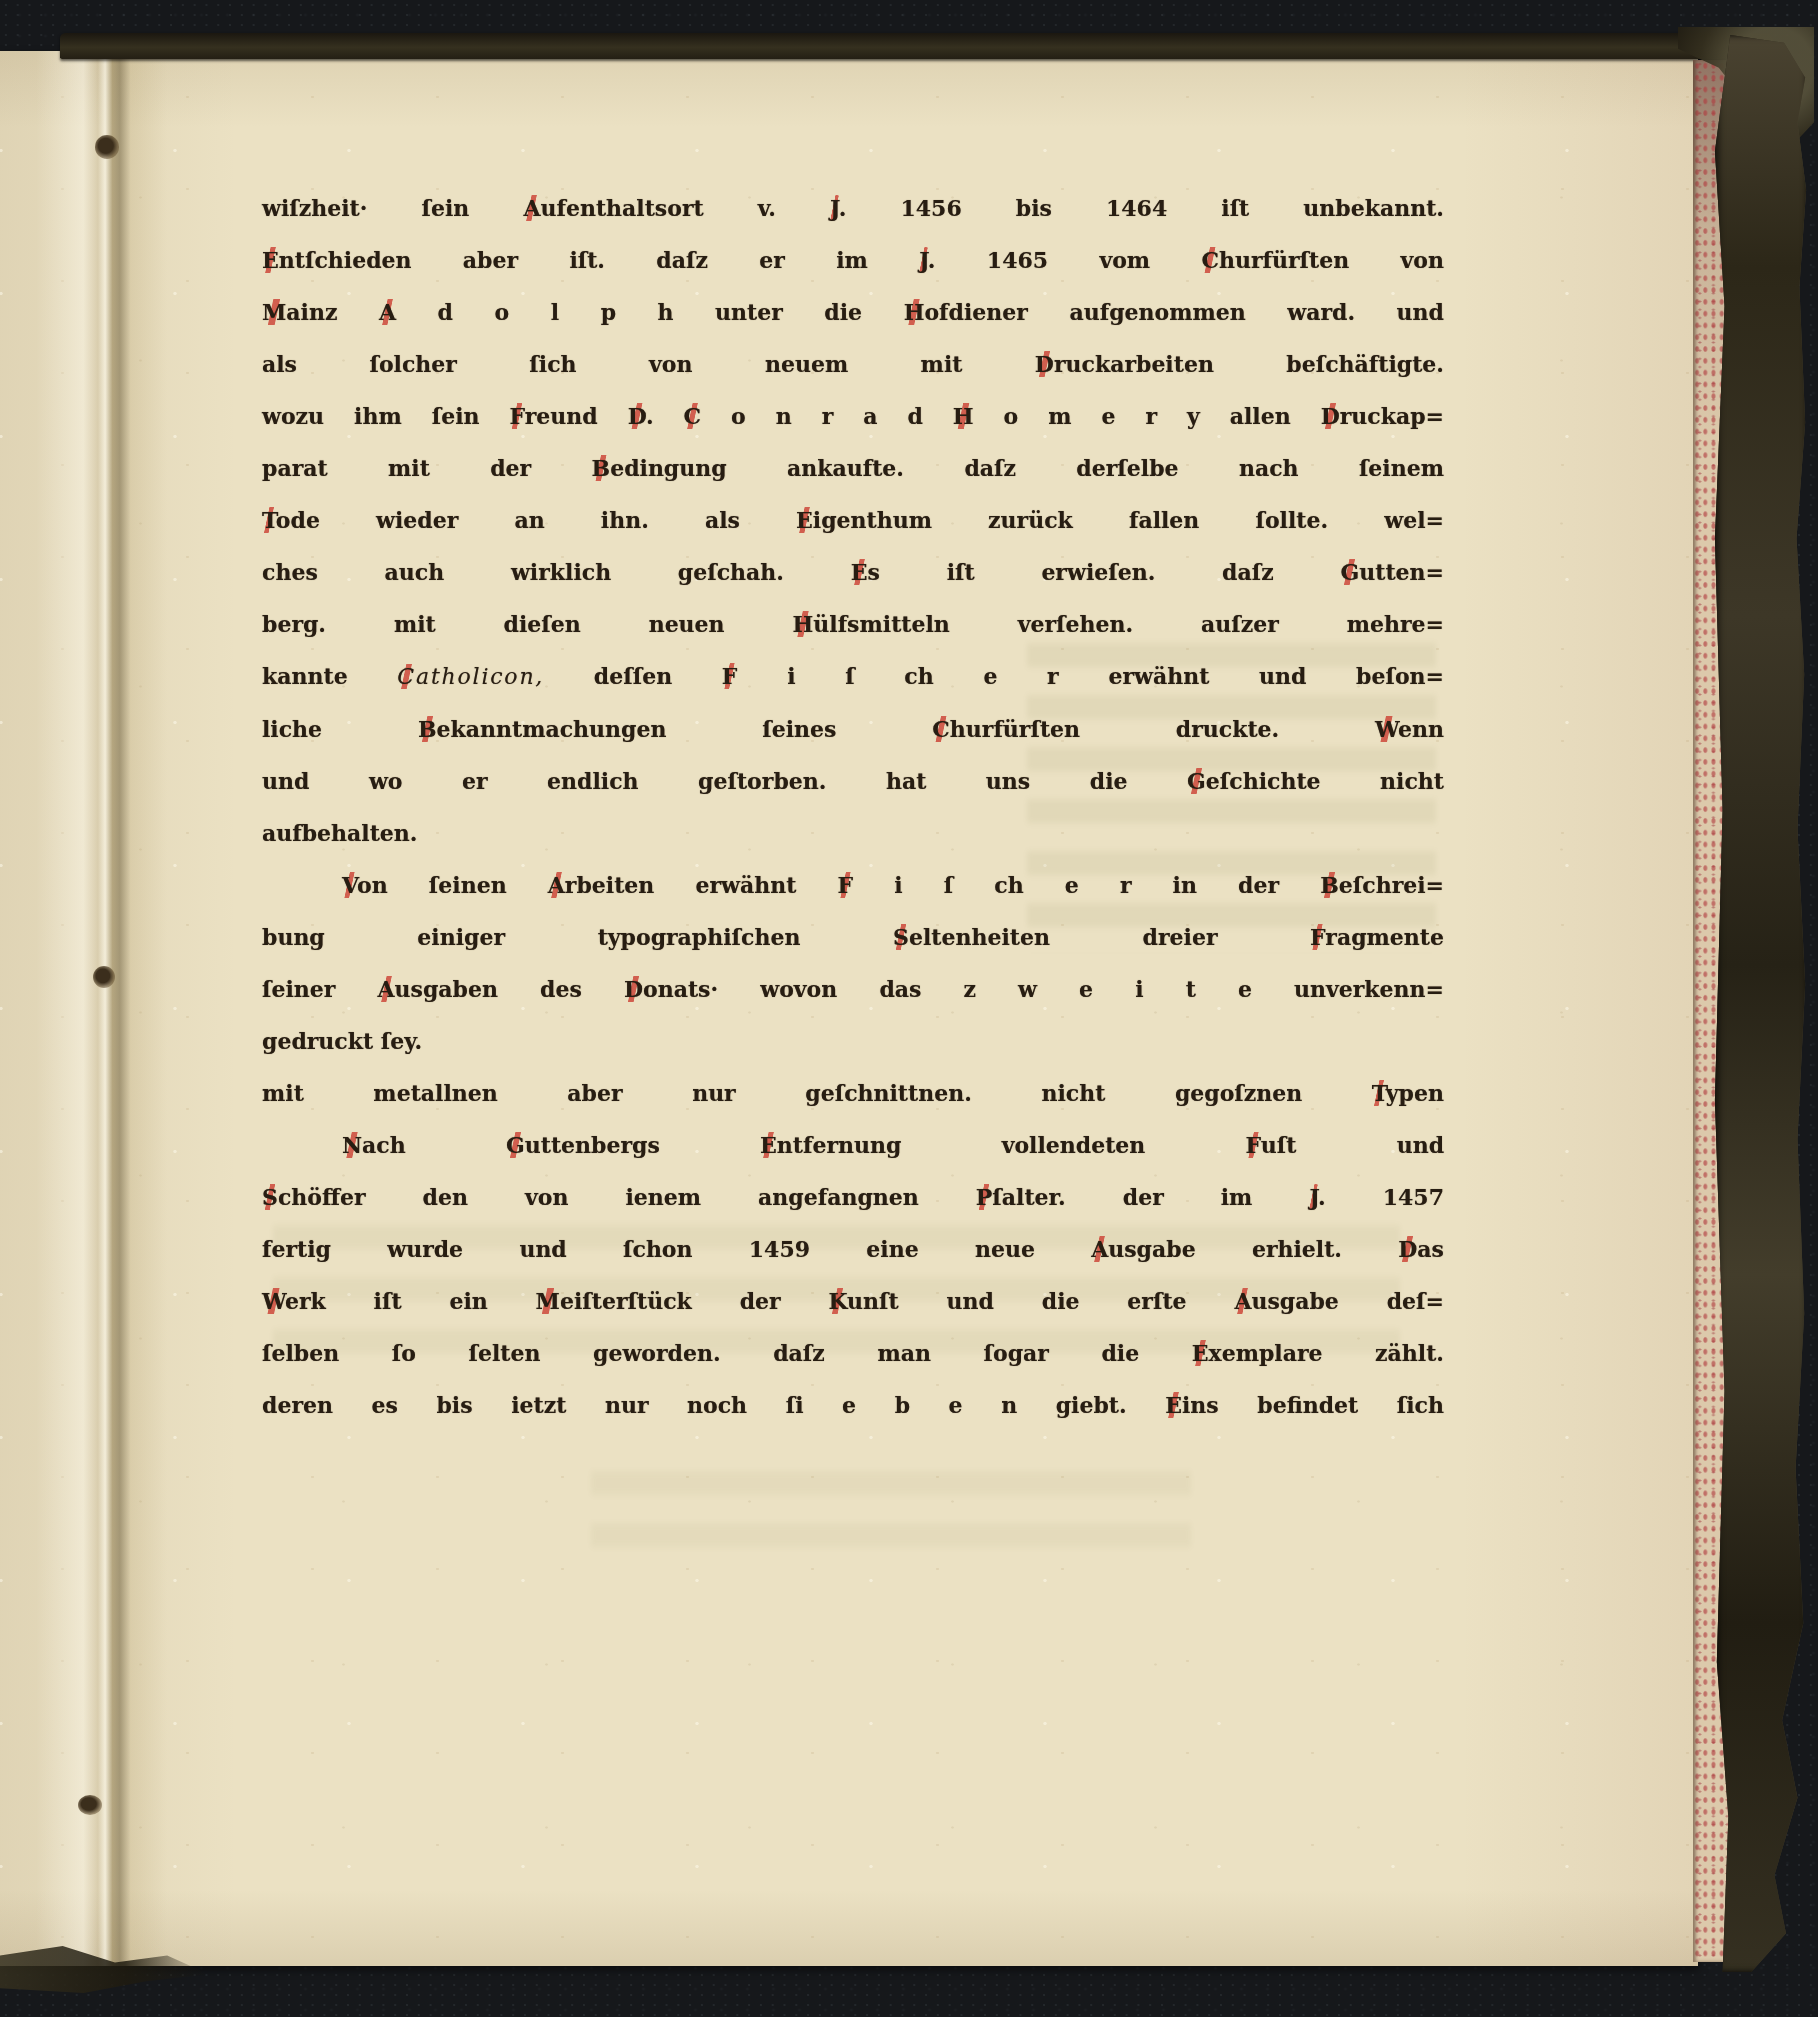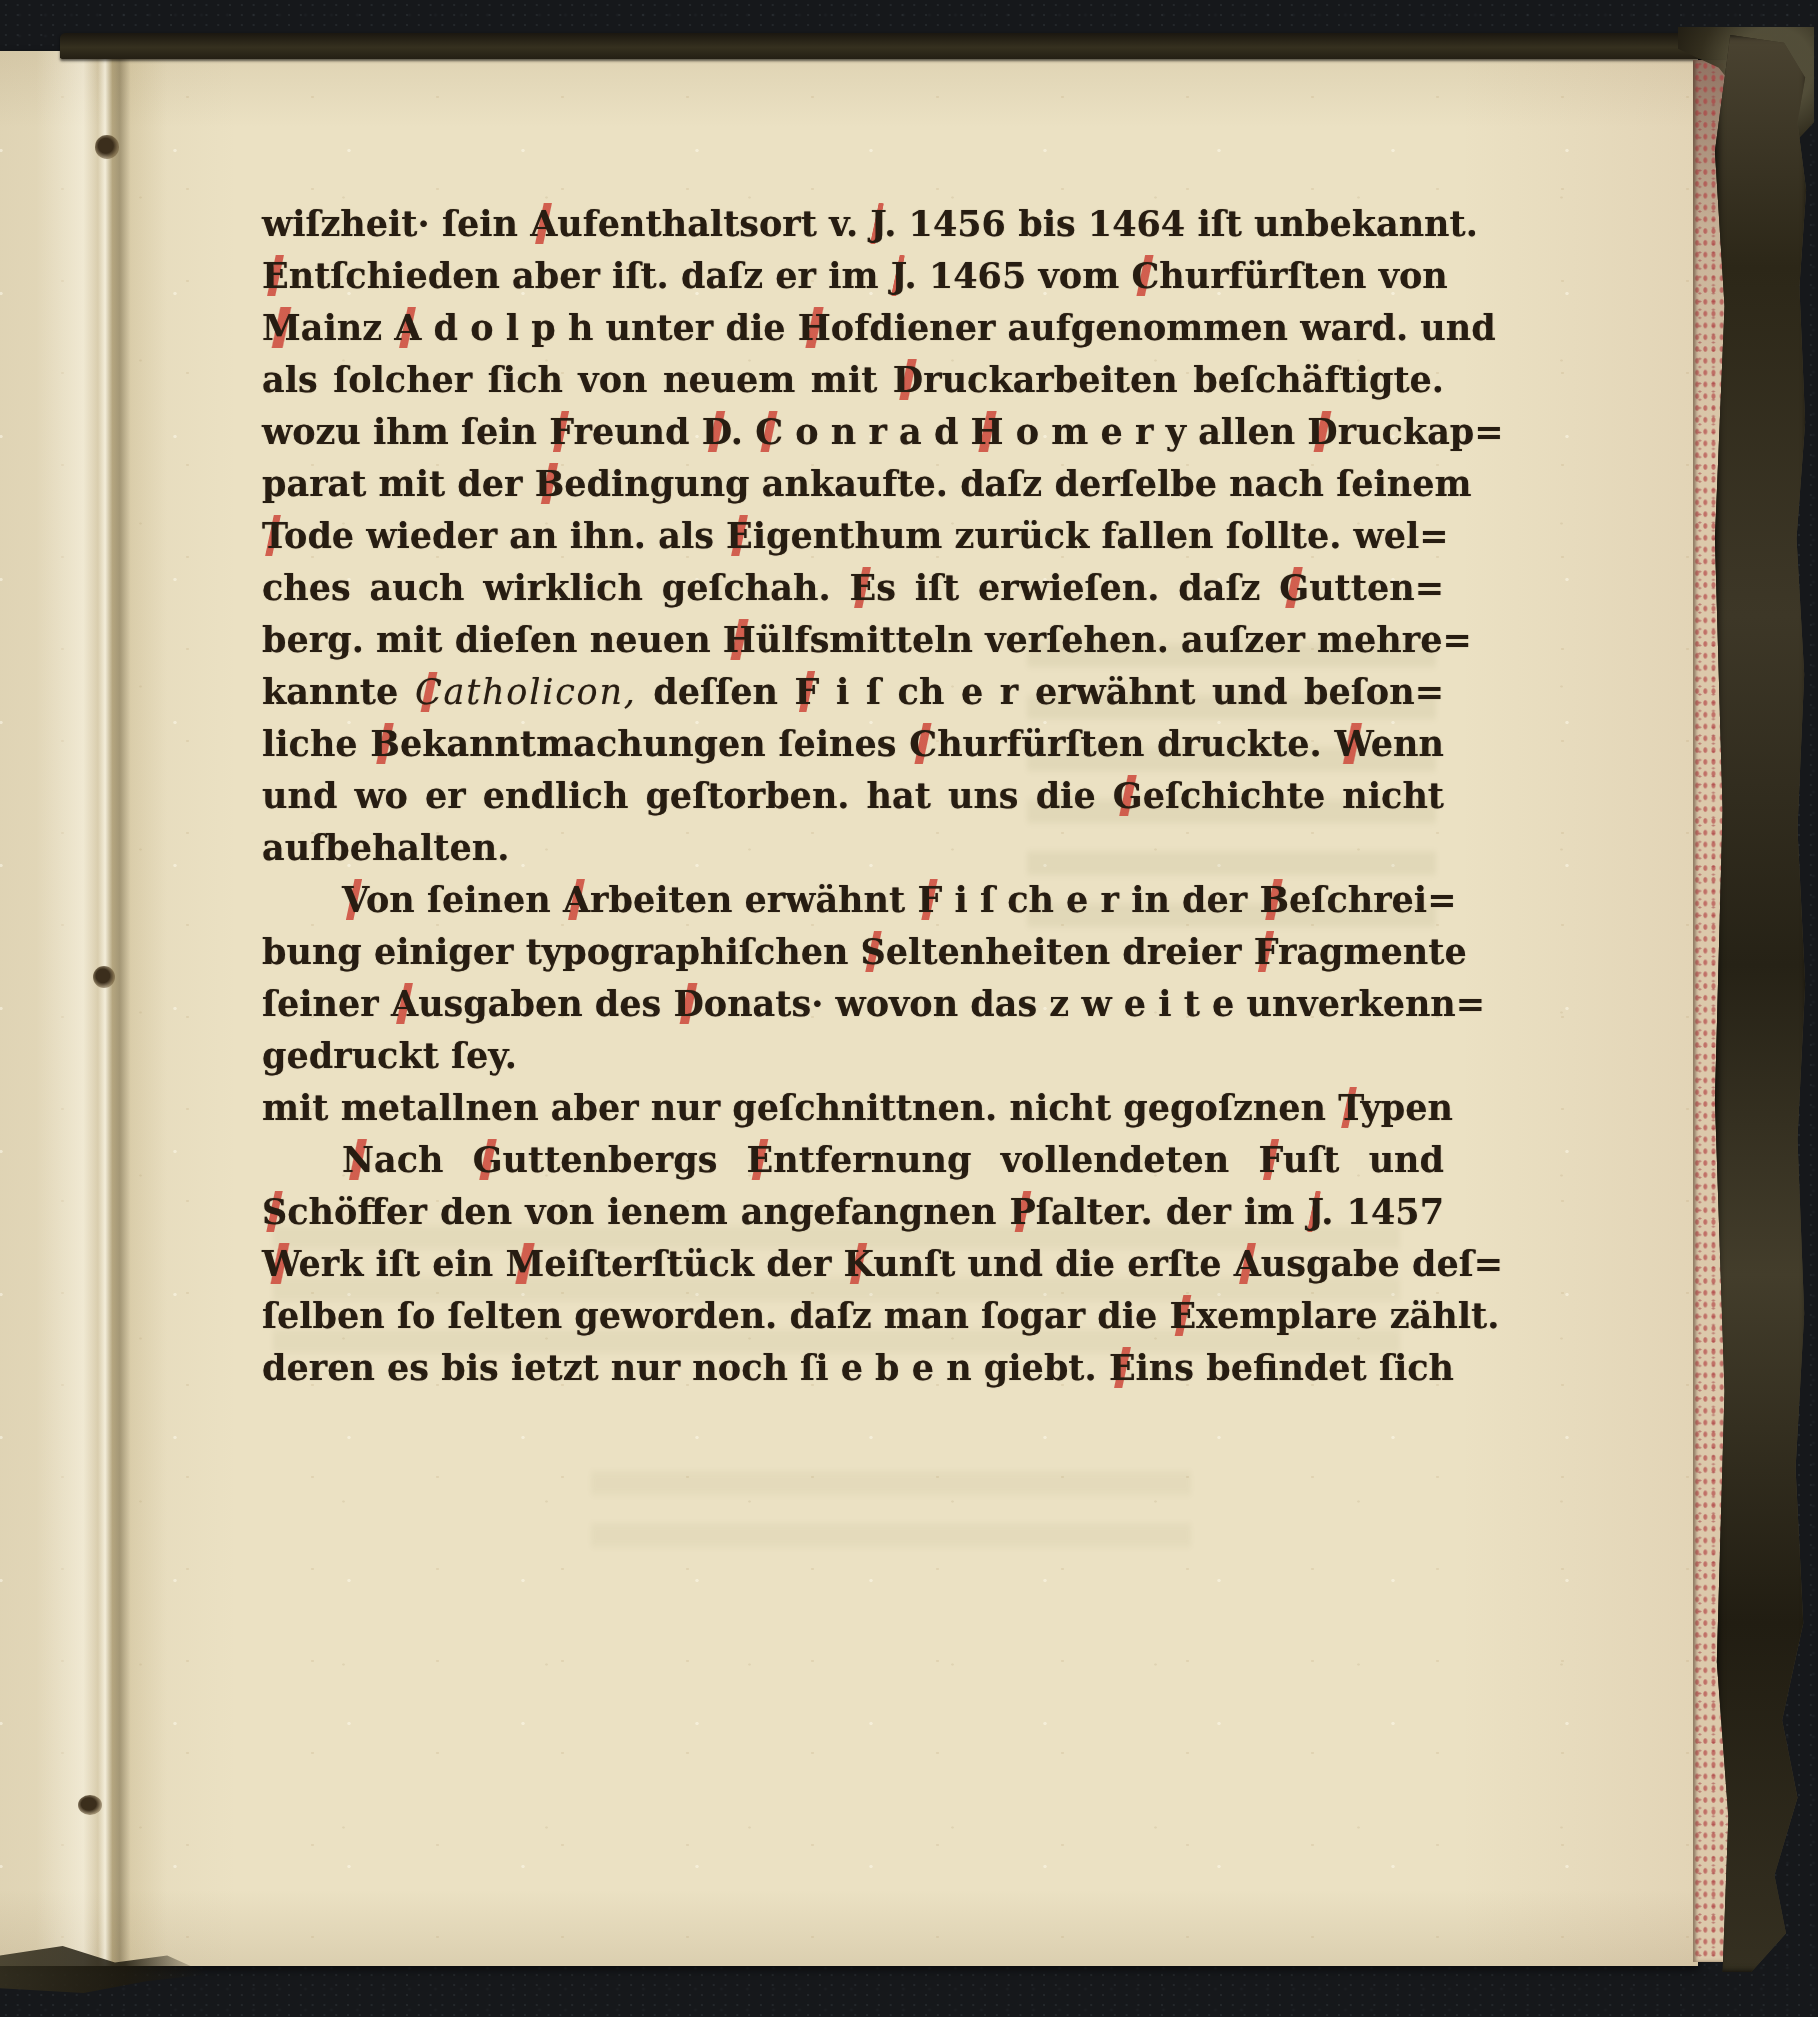--- a/index.html
+++ b/index.html
@@ -85,23 +85,23 @@
   .ghost{
     position:absolute;opacity:.10;filter:blur(2.7px);
     background:repeating-linear-gradient(180deg, rgba(110,110,55,0) 0 12.7px, rgba(110,110,55,.75) 20px 36px, rgba(110,110,55,0) 44px 52px);
   }
   .ghost-a{left:1027px;top:627px;width:409px;height:327px;}
   .ghost-b{left:273px;top:1209px;width:1127px;height:164px;opacity:.08;}
   .ghost-c{left:591px;top:1455px;width:600px;height:109px;opacity:.07;}
 
   
   .text-block{
-    position:absolute;left:262px;top:198px;width:1182px;
+    position:absolute;left:262px;top:182px;width:1182px;
     color:#271d12;
-    font-size:35px;font-weight:700;line-height:52px;
+    font-size:22px;font-weight:700;line-height:52px;
     text-shadow:0 0 0.9px rgba(45,28,12,.55);
   }
   .line{white-space:nowrap;text-align:justify;text-align-last:justify;}
   .line.end{text-align-last:left;}
   .line.indent{text-indent:80px;}
   .line i{font-style:italic;letter-spacing:1.8px;font-weight:400;}
   .rub{
     background-image:linear-gradient(102deg, rgba(0,0,0,0) 37%, rgba(205,72,58,.85) 40%, rgba(205,72,58,.85) 60%, rgba(0,0,0,0) 63%);
     border-radius:1.8px;
   }
@@ -136,20 +136,21 @@
       <div class="line">liche <span class="rub">B</span>ekanntmachungen ſeines <span class="rub">C</span>hurfürſten druckte.   <span class="rub">W</span>enn</div>
       <div class="line">und wo er endlich geſtorben.  hat uns die <span class="rub">G</span>eſchichte nicht</div>
       <div class="line end">aufbehalten.</div>
       <div class="line indent"><span class="rub">V</span>on ſeinen <span class="rub">A</span>rbeiten erwähnt <span class="rub">F</span> i ſ ch e r in der <span class="rub">B</span>eſchrei=</div>
       <div class="line">bung einiger typographiſchen <span class="rub">S</span>eltenheiten dreier <span class="rub">F</span>ragmente</div>
       <div class="line">ſeiner <span class="rub">A</span>usgaben des <span class="rub">D</span>onats·   wovon das z w e i t e unverkenn=</div>
       <div class="line end">gedruckt ſey.</div>
       <div class="line">mit metallnen aber nur geſchnittnen.  nicht gegoſznen <span class="rub">T</span>ypen</div>
       <div class="line indent"><span class="rub">N</span>ach <span class="rub">G</span>uttenbergs <span class="rub">E</span>ntfernung vollendeten <span class="rub">F</span>uſt und</div>
       <div class="line"><span class="rub">S</span>chöffer den von ienem angefangnen <span class="rub">P</span>ſalter.  der im <span class="rub">J</span>. 1457</div>
+      <div class="line">fertig wurde und ſchon 1459 eine neue <span class="rub">A</span>usgabe erhielt.   <span class="rub">D</span>as</div>
       <div class="line"><span class="rub">W</span>erk iſt ein <span class="rub">M</span>eiſterſtück der <span class="rub">K</span>unſt und die erſte <span class="rub">A</span>usgabe deſ=</div>
       <div class="line">ſelben ſo ſelten geworden.  daſz man ſogar die <span class="rub">E</span>xemplare zählt.</div>
       <div class="line">deren es bis ietzt nur noch ſi e b e n giebt.   <span class="rub">E</span>ins befindet ſich</div>
     </div>
 
   <div class="top-board"></div>
   <div class="fore-edge"></div>
   <div class="cover-corner"></div>
   <div class="cover-edge"></div>
   <div class="bottom-scrap"></div>

